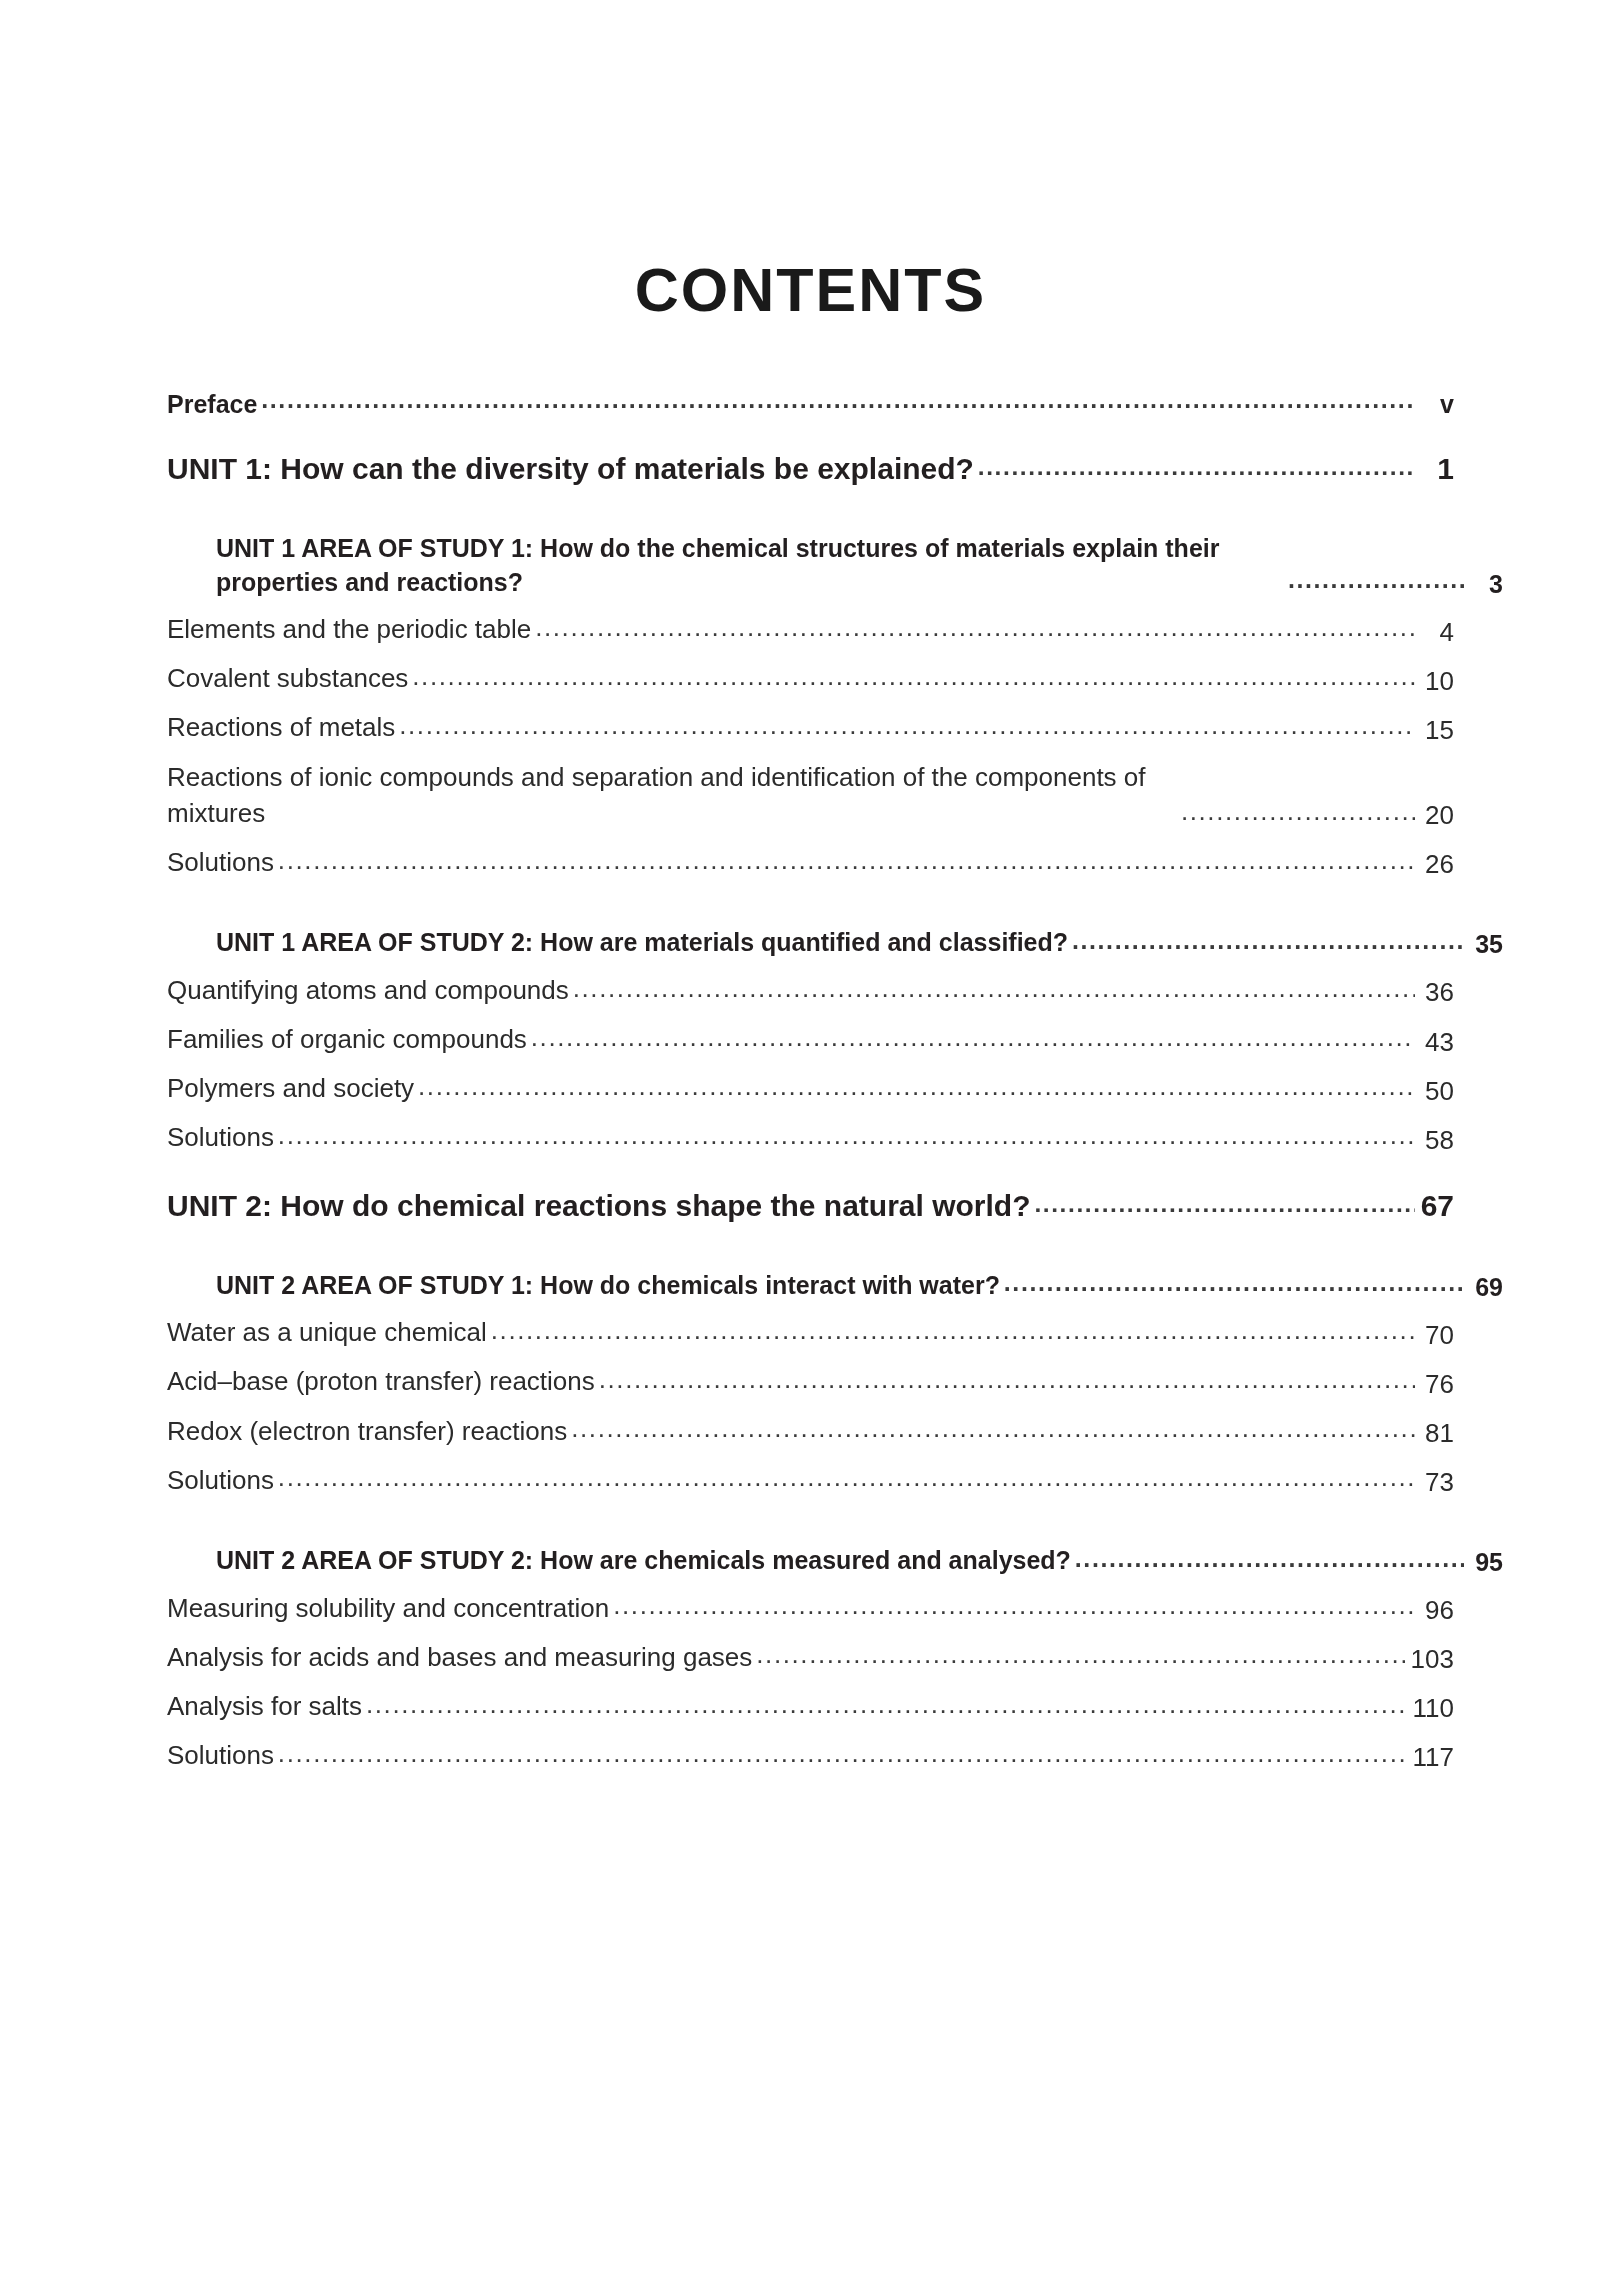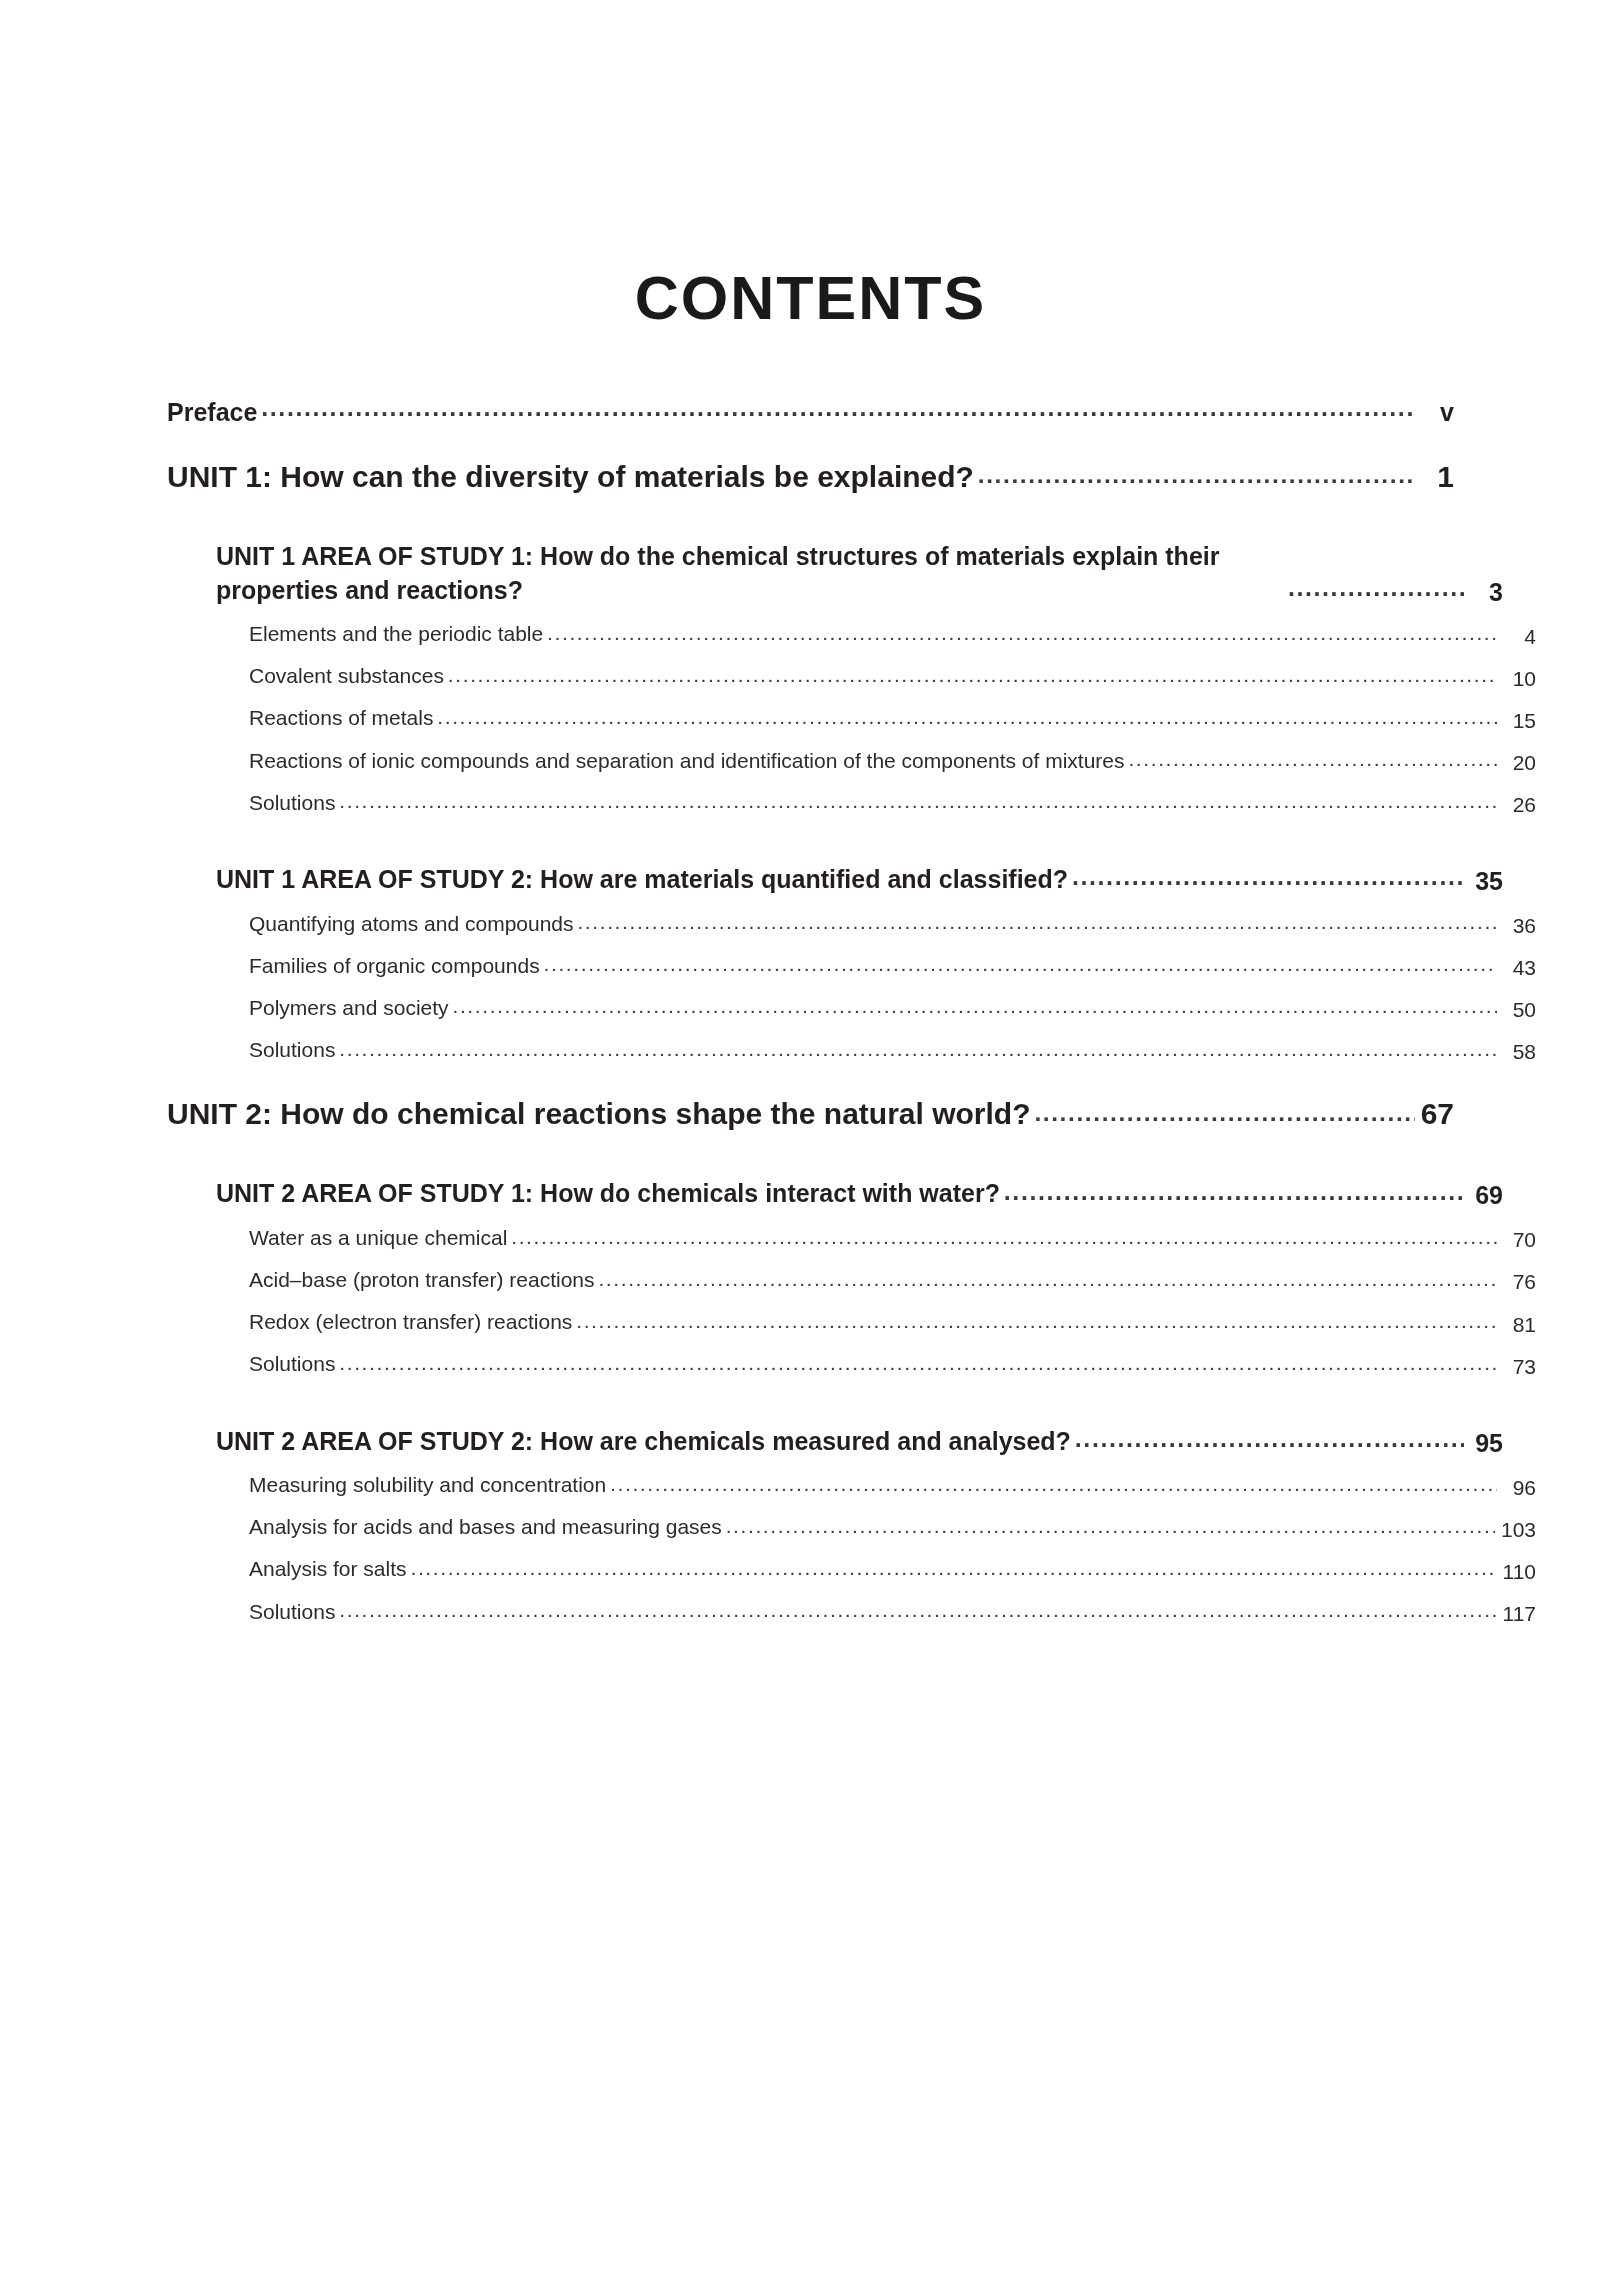--- a/index.html
+++ b/index.html
@@ -12,21 +12,21 @@
     height: 2293px;
     font-family: "Liberation Sans", sans-serif;
     color: #231f20;
     -webkit-font-smoothing: antialiased;
   }
   .page {
     position: relative;
     width: 1621px;
     height: 2293px;
     box-sizing: border-box;
-    padding: 8px 167px;
+    padding: 0 167px;
   }
   .toc-title {
     text-align: center;
     font-size: 61px;
     font-weight: bold;
     letter-spacing: 2px;
     margin: 0;
     padding-top: 255px;
     padding-bottom: 43px;
     color: #1a1a1a;
@@ -93,24 +93,23 @@
     font-weight: bold;
     margin-top: 45px;
     margin-left: 49px;
   }
   .lvl-aos .page-no { font-weight: bold; min-width: 33px; }
   .lvl-aos .label-wrap { max-width: 1068px; }
   .lvl-aos .label { line-height: 1.36; }
 
   
   .lvl-chapter {
-    font-size: 21px;
+    font-size: 26px;
     font-weight: normal;
     margin-top: 12.7px;
-    margin-left: 82px;
     color: #2b2b2b;
   }
   .lvl-chapter .page-no { min-width: 33px; }
   .lvl-chapter .label-wrap { max-width: 1010px; }
   .lvl-chapter .label { line-height: 1.4; }
 </style>
 </head>
 <body>
 
 <div class="page">

